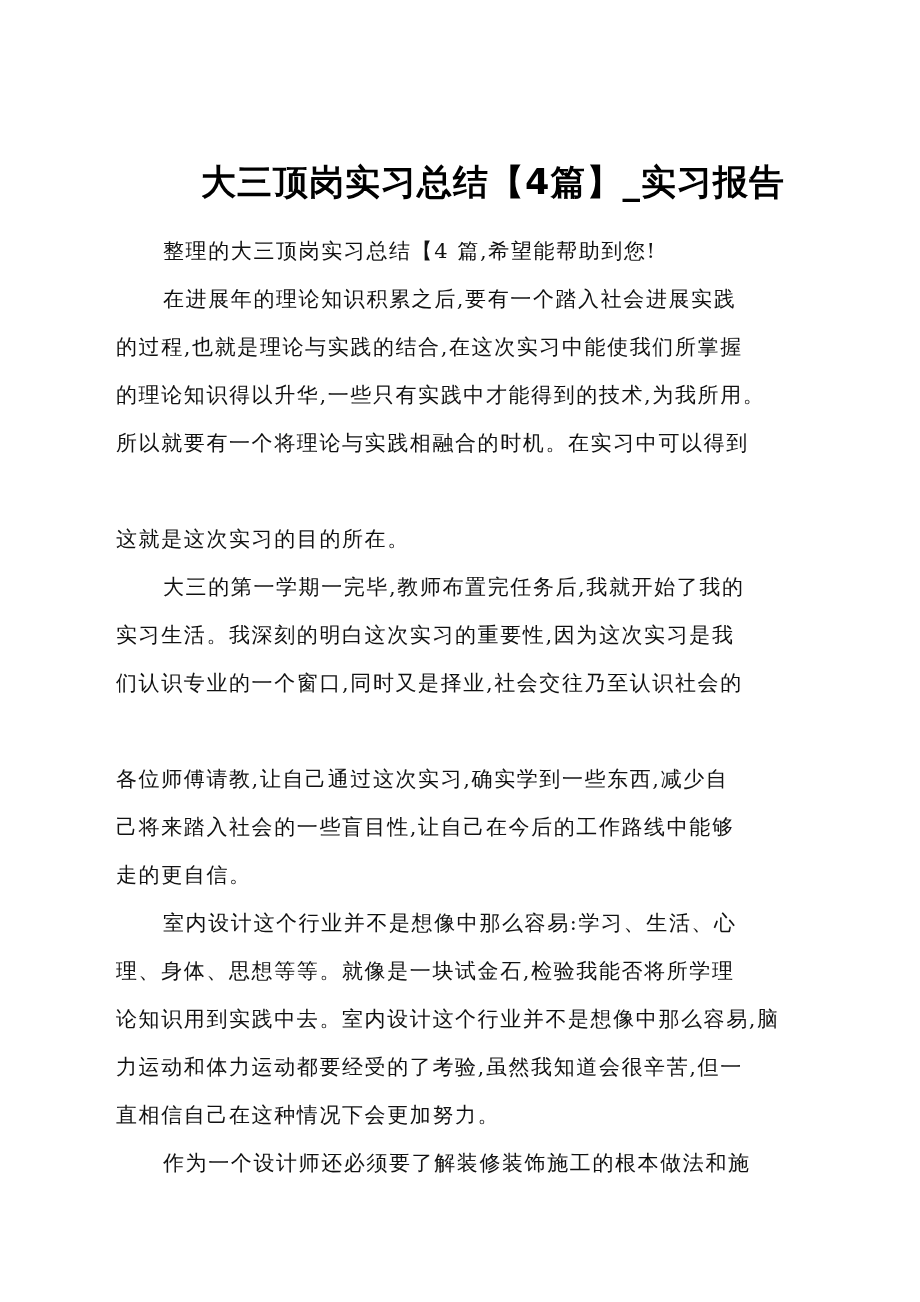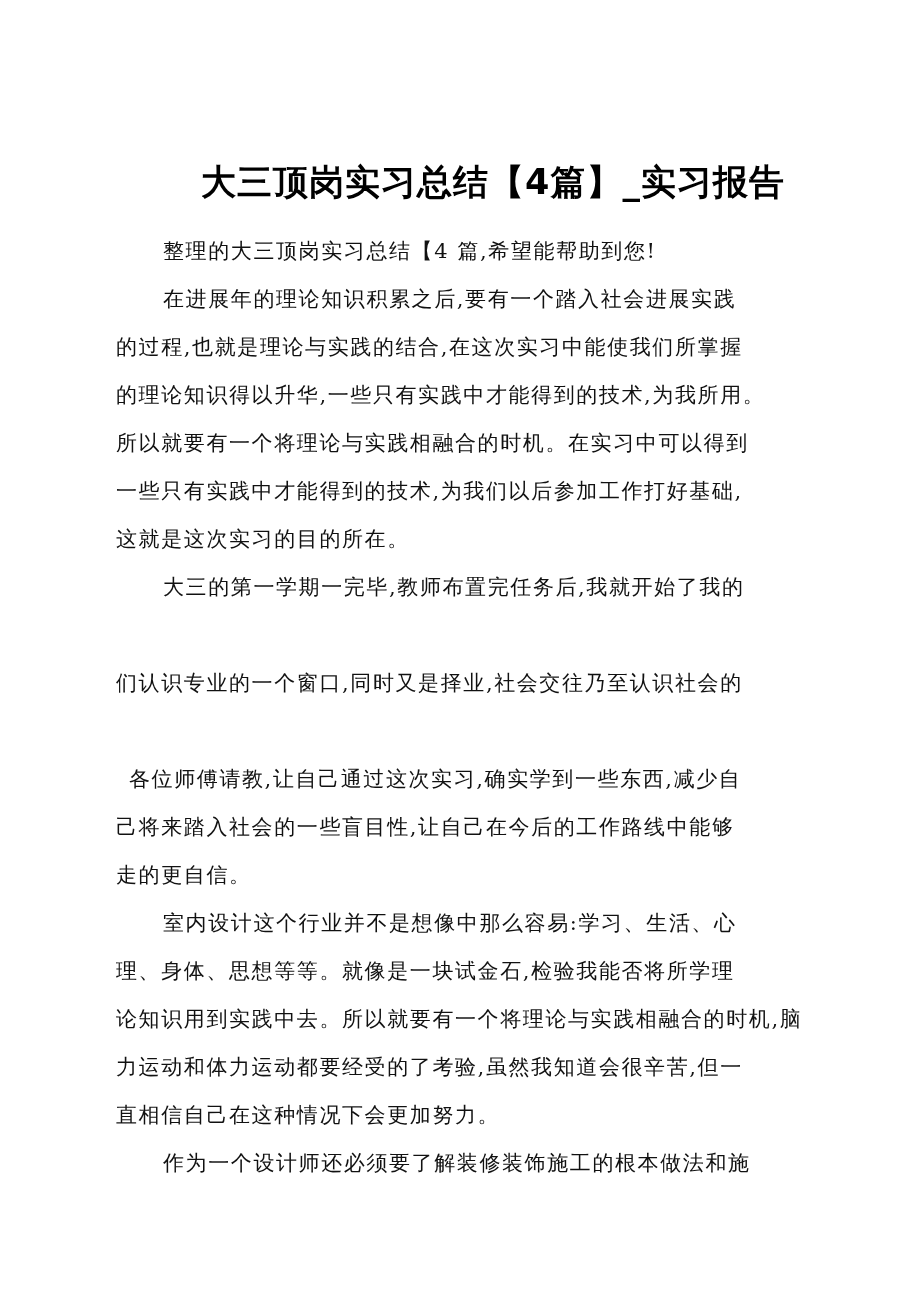--- a/index.html
+++ b/index.html
@@ -53,26 +53,26 @@
 <body>
 
 <div class="page">
   <div class="title">大三顶岗实习总结【4篇】_实习报告</div>
 
   <div class="line indent" style="top:236px;">整理的大三顶岗实习总结【4 篇,希望能帮助到您!</div>
   <div class="line indent" style="top:284px;">在进展年的理论知识积累之后,要有一个踏入社会进展实践</div>
   <div class="line" style="top:332px;">的过程,也就是理论与实践的结合,在这次实习中能使我们所掌握</div>
   <div class="line" style="top:380px;">的理论知识得以升华,一些只有实践中才能得到的技术,为我所用。</div>
   <div class="line" style="top:428px;">所以就要有一个将理论与实践相融合的时机。在实习中可以得到</div>
-  <div class="line" style="top:476px;">一些只有实践中才能得到的技术,为我们以后参加工作打好基础,</div>
   <div class="line" style="top:524px;">这就是这次实习的目的所在。</div>
   <div class="line indent" style="top:572px;">大三的第一学期一完毕,教师布置完任务后,我就开始了我的</div>
+  <div class="line" style="top:620px;">实习生活。我深刻的明白这次实习的重要性,因为这次实习是我</div>
   <div class="line" style="top:668px;">们认识专业的一个窗口,同时又是择业,社会交往乃至认识社会的</div>
-  <div class="line" style="top:764px;margin-left:13px;">各位师傅请教,让自己通过这次实习,确实学到一些东西,减少自</div>
+  <div class="line" style="top:764px;">各位师傅请教,让自己通过这次实习,确实学到一些东西,减少自</div>
   <div class="line" style="top:812px;text-align:right;">己将来踏入社会的一些盲目性,让自己在今后的工作路线中能够</div>
   <div class="line" style="top:860px;">走的更自信。</div>
   <div class="line indent" style="top:908px;">室内设计这个行业并不是想像中那么容易:学习、生活、心</div>
   <div class="line" style="top:956px;">理、身体、思想等等。就像是一块试金石,检验我能否将所学理</div>
-  <div class="line" style="top:1004px;">论知识用到实践中去。所以就要有一个将理论与实践相融合的时机,脑</div>
+  <div class="line" style="top:1004px;">论知识用到实践中去。室内设计这个行业并不是想像中那么容易,脑</div>
   <div class="line" style="top:1052px;">力运动和体力运动都要经受的了考验,虽然我知道会很辛苦,但一</div>
   <div class="line" style="top:1100px;">直相信自己在这种情况下会更加努力。</div>
   <div class="line indent" style="top:1148px;">作为一个设计师还必须要了解装修装饰施工的根本做法和施</div>
 </div>
 
 </body></html>

